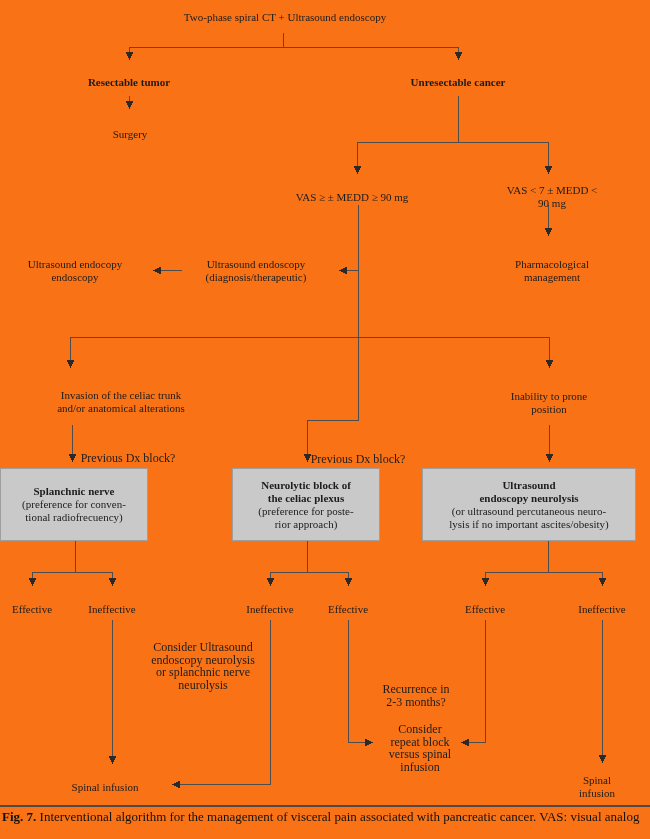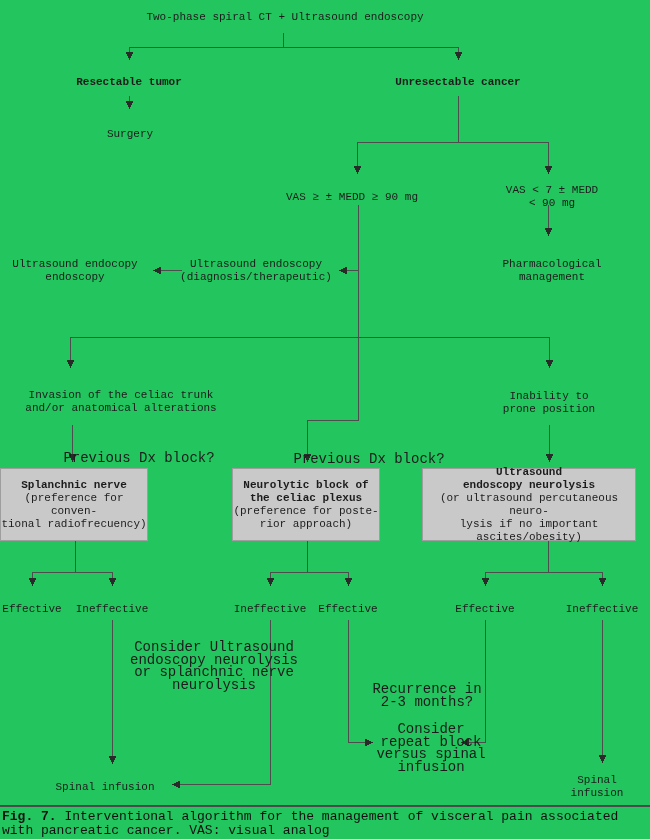--- a/index.html
+++ b/index.html
@@ -1,27 +1,27 @@
 <!DOCTYPE html>
 <html><head>
 <meta charset="utf-8">
 <style>
   html,body{margin:0;padding:0;background:#ffffff;}
   .stage{
-    position:relative;width:650px;height:839px;background:#22c55e;
-    font-family:Liberation Mono, monospace;color:#1c1c1c;overflow:hidden;
+    position:relative;width:650px;height:839px;background:#f97316;
+    font-family:Liberation Serif, serif;color:#1c1c1c;overflow:hidden;
   }
   .wires{position:absolute;left:0;top:0;}
   .node{
     position:absolute;transform:translate(-50%,-50%);
     white-space:pre-line;text-align:center;
     font-size:11px;line-height:13px;color:#1c1c1c;
   }
   .b{font-weight:bold;}
-  .small{font-size:14px;line-height:12.5px;margin-left:11px;}
+  .small{font-size:12px;line-height:12.5px;}
   .gbox{
     position:absolute;background:#c9c9c9;border:1px solid #9e9e9e;
     box-sizing:border-box;display:flex;flex-direction:column;
     align-items:center;justify-content:center;text-align:center;
   }
   .gtitle{font-weight:bold;font-size:11px;line-height:13px;white-space:pre-line;}
   .gsub{font-size:11px;line-height:13px;white-space:pre-line;}
   .cap-rule{position:absolute;left:0;top:805px;width:650px;height:0;border-top:2px solid #4a4a4a;}
   .caption{
     position:absolute;left:2px;top:810px;width:646px;

